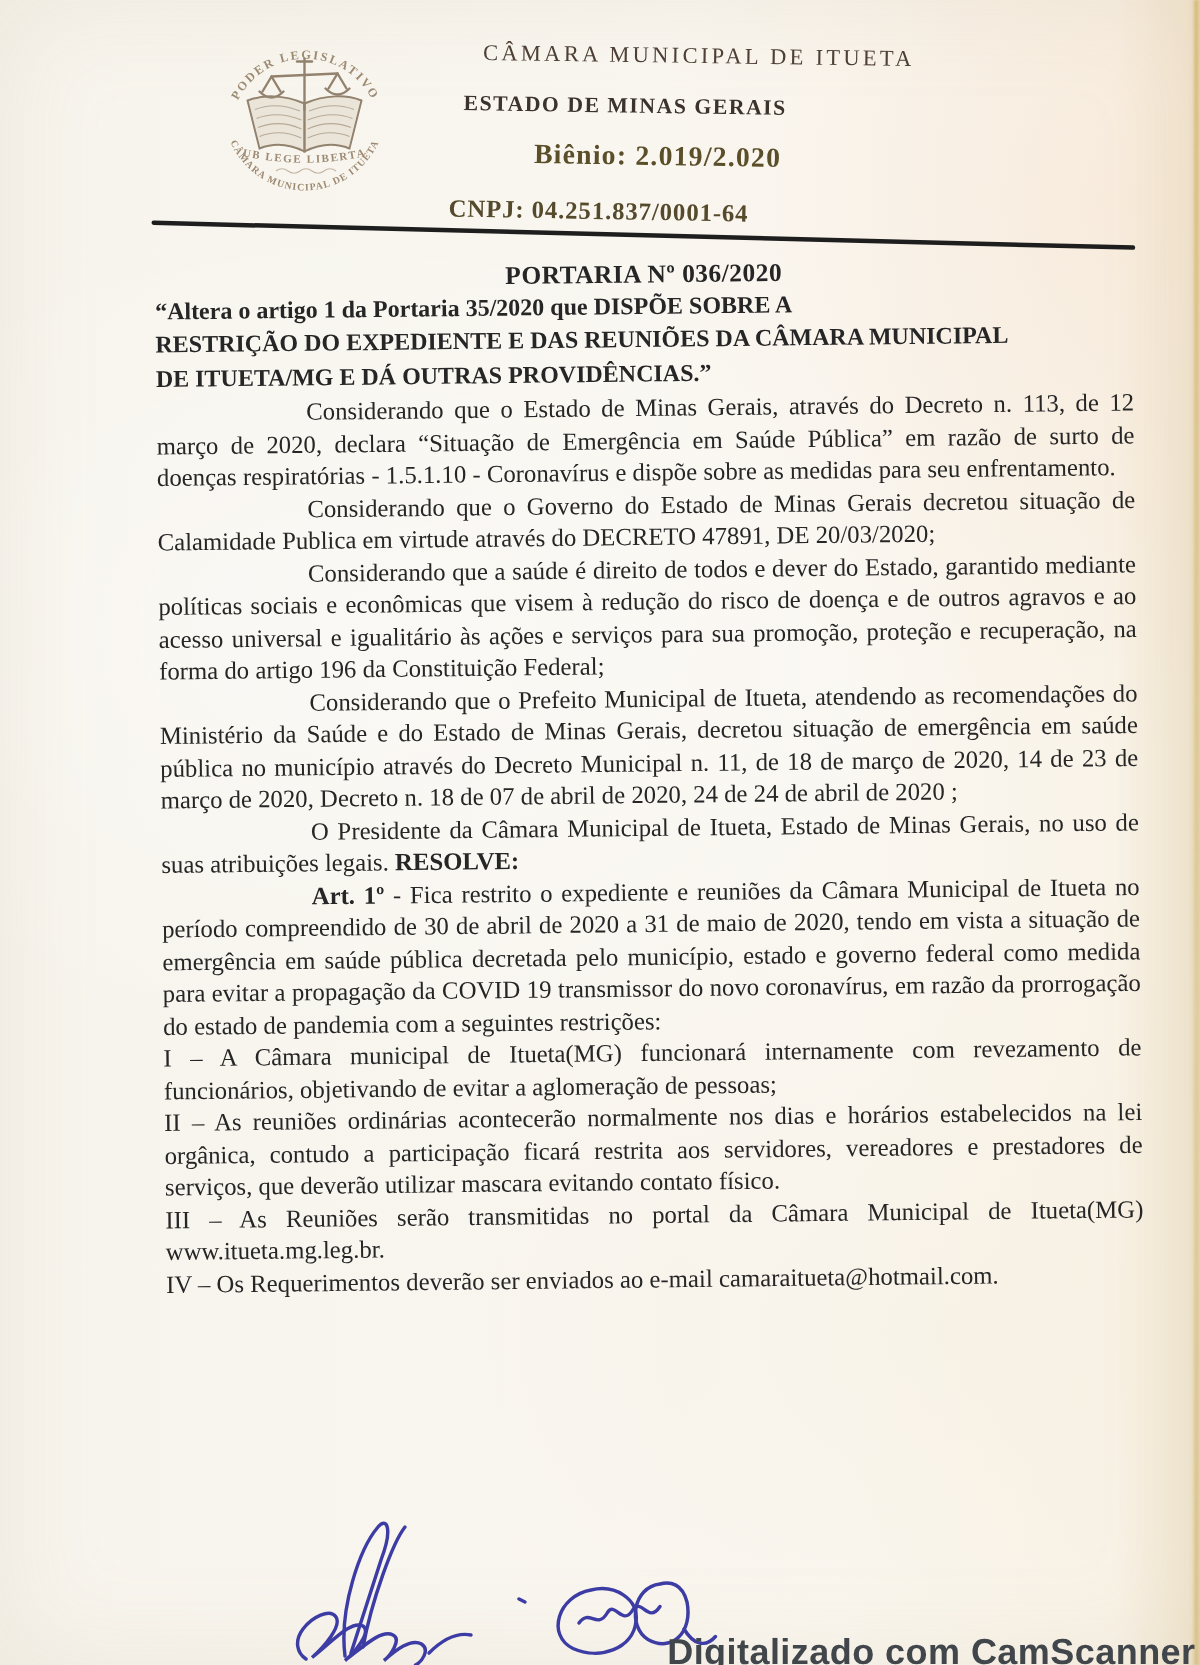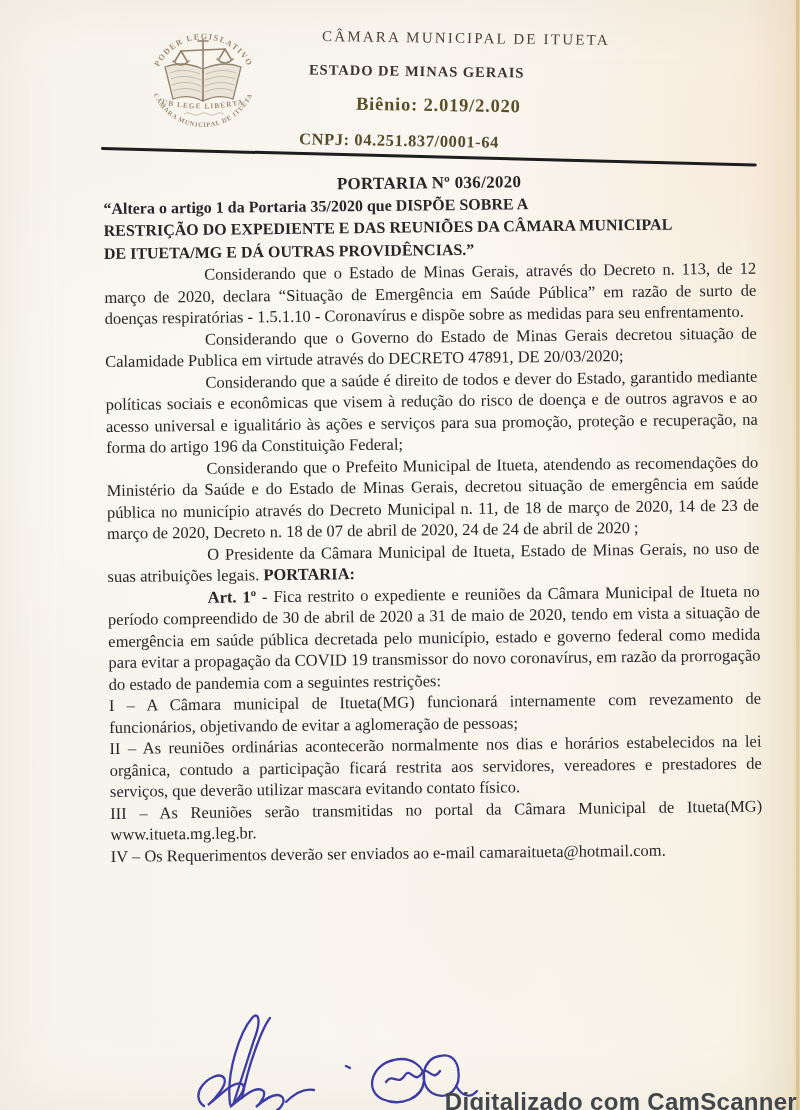--- a/index.html
+++ b/index.html
@@ -119,21 +119,21 @@
 
     <p class="epigraph">“Altera o artigo 1 da Portaria 35/2020 que DISPÕE SOBRE A
 RESTRIÇÃO DO EXPEDIENTE E DAS REUNIÕES DA CÂMARA MUNICIPAL
 DE ITUETA/MG E DÁ OUTRAS PROVIDÊNCIAS.”</p>
 
     <p class="recital">Considerando que o Estado de Minas Gerais, através do Decreto n. 113, de 12 março de 2020, declara “Situação de Emergência em Saúde Pública” em razão de surto de doenças respiratórias - 1.5.1.10 - Coronavírus e dispõe sobre as medidas para seu enfrentamento.</p>
     <p class="recital">Considerando que o Governo do Estado de Minas Gerais decretou situação de Calamidade Publica em virtude através do DECRETO 47891, DE 20/03/2020;</p>
     <p class="recital">Considerando que a saúde é direito de todos e dever do Estado, garantido mediante políticas sociais e econômicas que visem à redução do risco de doença e de outros agravos e ao acesso universal e igualitário às ações e serviços para sua promoção, proteção e recuperação, na forma do artigo 196 da Constituição Federal;</p>
     <p class="recital">Considerando que o Prefeito Municipal de Itueta, atendendo as recomendações do Ministério da Saúde e do Estado de Minas Gerais, decretou situação de emergência em saúde pública no município através do Decreto Municipal n. 11, de 18 de março de 2020, 14 de 23 de março de 2020, Decreto n. 18 de 07 de abril de 2020, 24 de 24 de abril de 2020 ;</p>
 
-    <p class="preamble"><span>O Presidente da Câmara Municipal de Itueta, Estado de Minas Gerais, no uso de suas atribuições legais. </span><span class="b">PORTARIA:</span></p>
+    <p class="preamble"><span>O Presidente da Câmara Municipal de Itueta, Estado de Minas Gerais, no uso de suas atribuições legais. </span><span class="b">RESOLVE:</span></p>
 
     <p class="article"><span class="b">Art. 1º</span><span> - Fica restrito o expediente e reuniões da Câmara Municipal de Itueta no período compreendido de 30 de abril de 2020 a 31 de maio de 2020, tendo em vista a situação de emergência em saúde pública decretada pelo município, estado e governo federal como medida para evitar a propagação da COVID 19 transmissor do novo coronavírus, em razão da prorrogação do estado de pandemia com a seguintes restrições:</span></p>
 
     <p class="item">I – A Câmara municipal de Itueta(MG) funcionará internamente com revezamento de funcionários, objetivando de evitar a aglomeração de pessoas;</p>
     <p class="item">II – As reuniões ordinárias acontecerão normalmente nos dias e horários estabelecidos na lei orgânica, contudo a participação ficará restrita aos servidores, vereadores e prestadores de serviços, que deverão utilizar mascara evitando contato físico.</p>
     <p class="item item--last">III – As Reuniões serão transmitidas no portal da Câmara Municipal de Itueta(MG) www.itueta.mg.leg.br.</p>
     <p class="item">IV – Os Requerimentos deverão ser enviados ao e-mail camaraitueta@hotmail.com.</p>
   </div>
 
   <svg class="signatures" viewBox="0 0 330 104" xmlns="http://www.w3.org/2000/svg">

